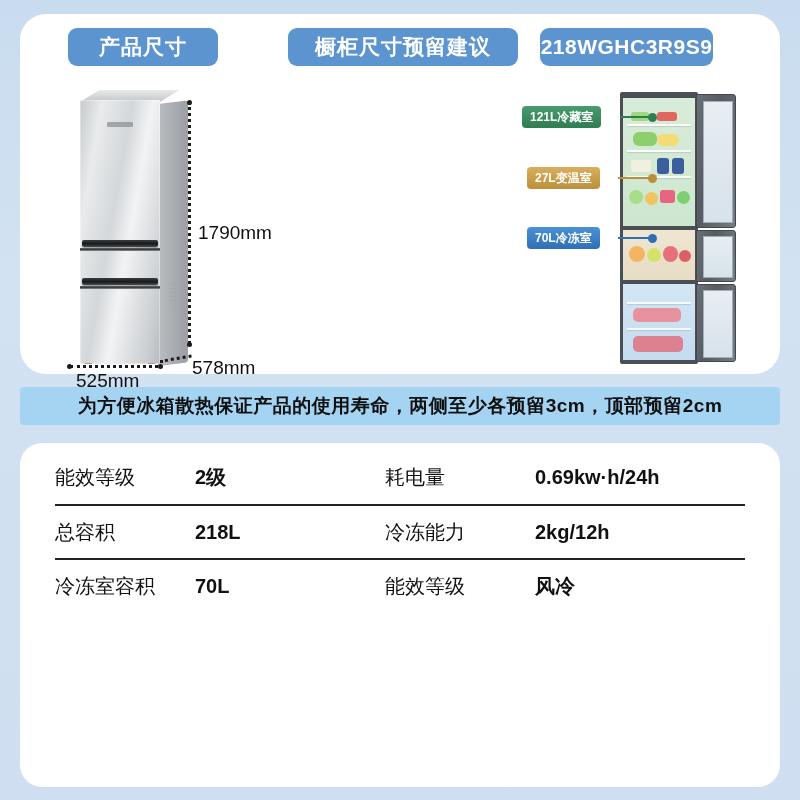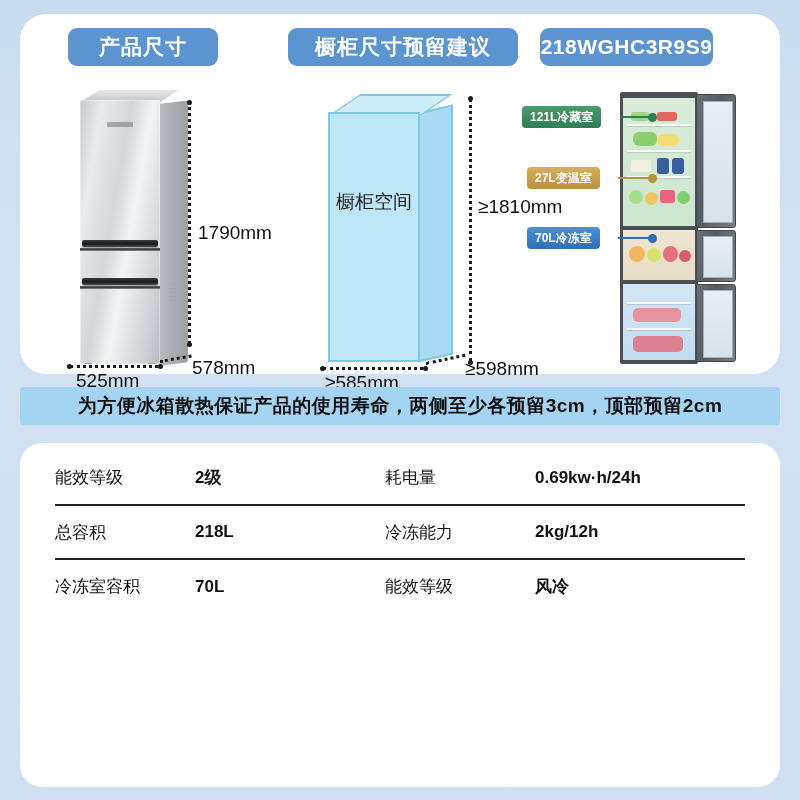--- a/index.html
+++ b/index.html
@@ -244,21 +244,21 @@
     overflow: hidden;
   }
   table.spec {
     width: 690px;
     margin: 8px auto 0 auto;
     border-collapse: collapse;
   }
   table.spec tr { height: 54px; }
   table.spec tr + tr td { border-top: 2px solid #222; }
   table.spec td {
-    font-size: 17px;
+    font-size: 20px;
     color: #111;
     padding: 0;
     vertical-align: middle;
   }
   td.k { width: 140px; padding-left: 28px; }
   td.v { width: 190px; font-weight: bold; }
   td.k2 { width: 150px; }
   td.v2 { font-weight: bold; }
 </style>
 </head>
@@ -291,41 +291,20 @@
 
       <div class="dotdot" style="left:27px; top:290px"></div>
       <div class="dotline-h" style="left:30px; top:291px; width:88px"></div>
       <div class="dotdot" style="left:118px; top:290px"></div>
       <div class="dim-label" style="left:36px; top:296px">525mm</div>
 
       <div class="dotline-h" style="left:120px; top:286px; width:32px; transform:rotate(-10deg); transform-origin:left center;"></div>
       <div class="dim-label" style="left:152px; top:283px">578mm</div>
     </div>
 
-    <div class="panel2">
-      <div class="cab">
-        <div class="cab-side"></div>
-        <div class="cab-top"></div>
-        <div class="cab-front"></div>
-        <div class="cab-text">橱柜空间</div>
-      </div>
-
-      <div class="dotdot" style="left:168px; top:22px"></div>
-      <div class="dotline-v" style="left:169px; top:24px; height:264px"></div>
-      <div class="dotdot" style="left:168px; top:286px"></div>
-      <div class="dim-label" style="left:178px; top:122px">≥1810mm</div>
-
-      <div class="dotdot" style="left:20px; top:292px"></div>
-      <div class="dotline-h" style="left:23px; top:293px; width:100px"></div>
-      <div class="dotdot" style="left:123px; top:292px"></div>
-      <div class="dim-label" style="left:25px; top:298px">≥585mm</div>
-
-      <div class="dotline-h" style="left:126px; top:288px; width:40px; transform:rotate(-12deg); transform-origin:left center;"></div>
-      <div class="dim-label" style="left:165px; top:284px">≥598mm</div>
-    </div>
 
     <div class="panel3">
       <div class="ofridge">
         <div class="of-body">
 
           <div class="of-cavity cav-fridge">
             <div class="shelf" style="top:26px"></div>
             <div class="shelf" style="top:52px"></div>
             <div class="shelf" style="top:78px"></div>
             <div class="food" style="left:8px;  top:14px; width:18px; height:9px; background:#9fd87f"></div>

